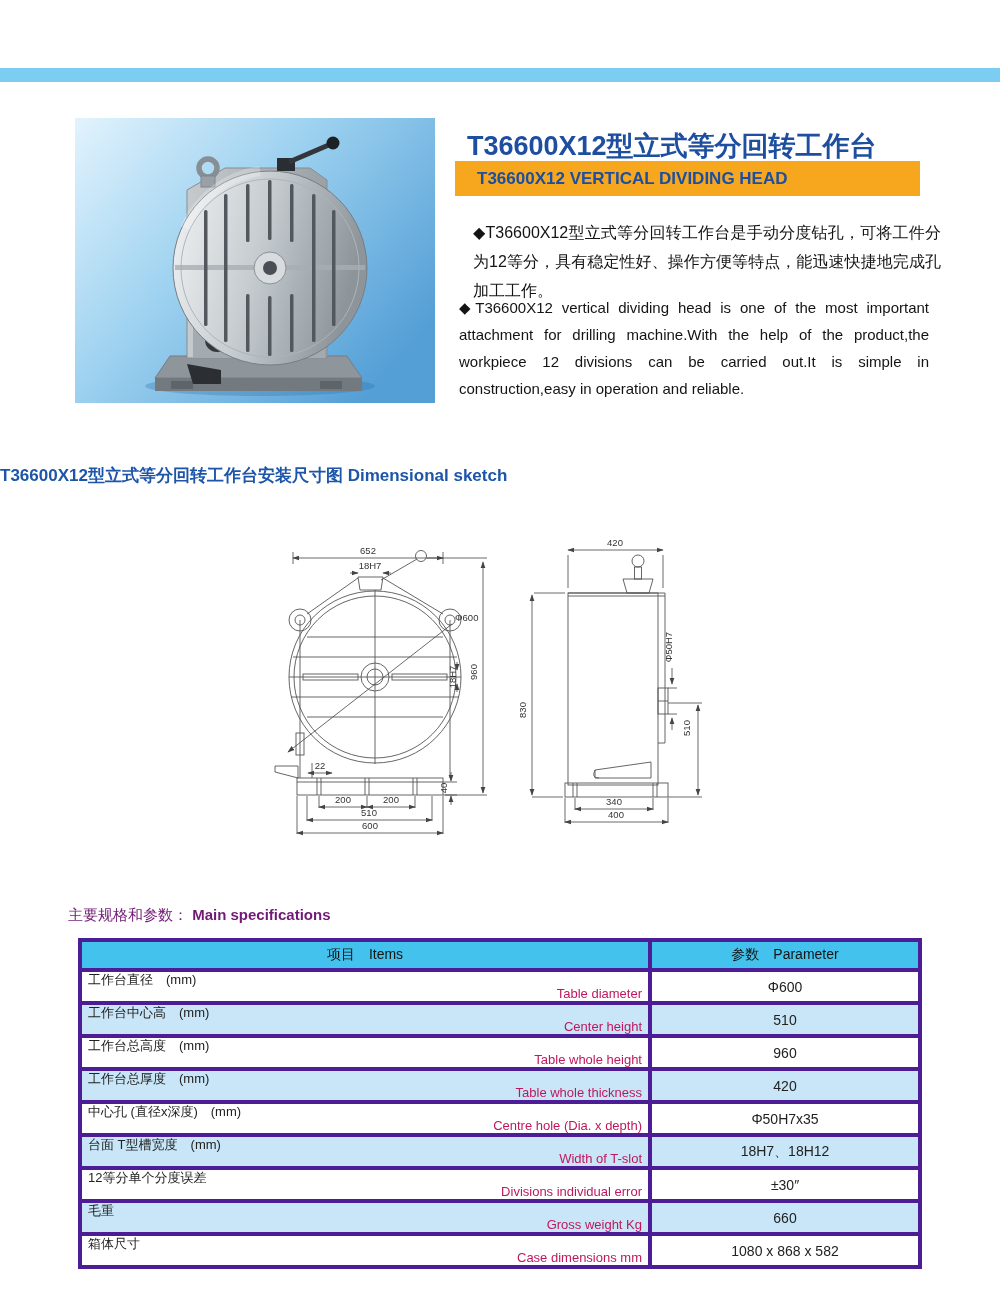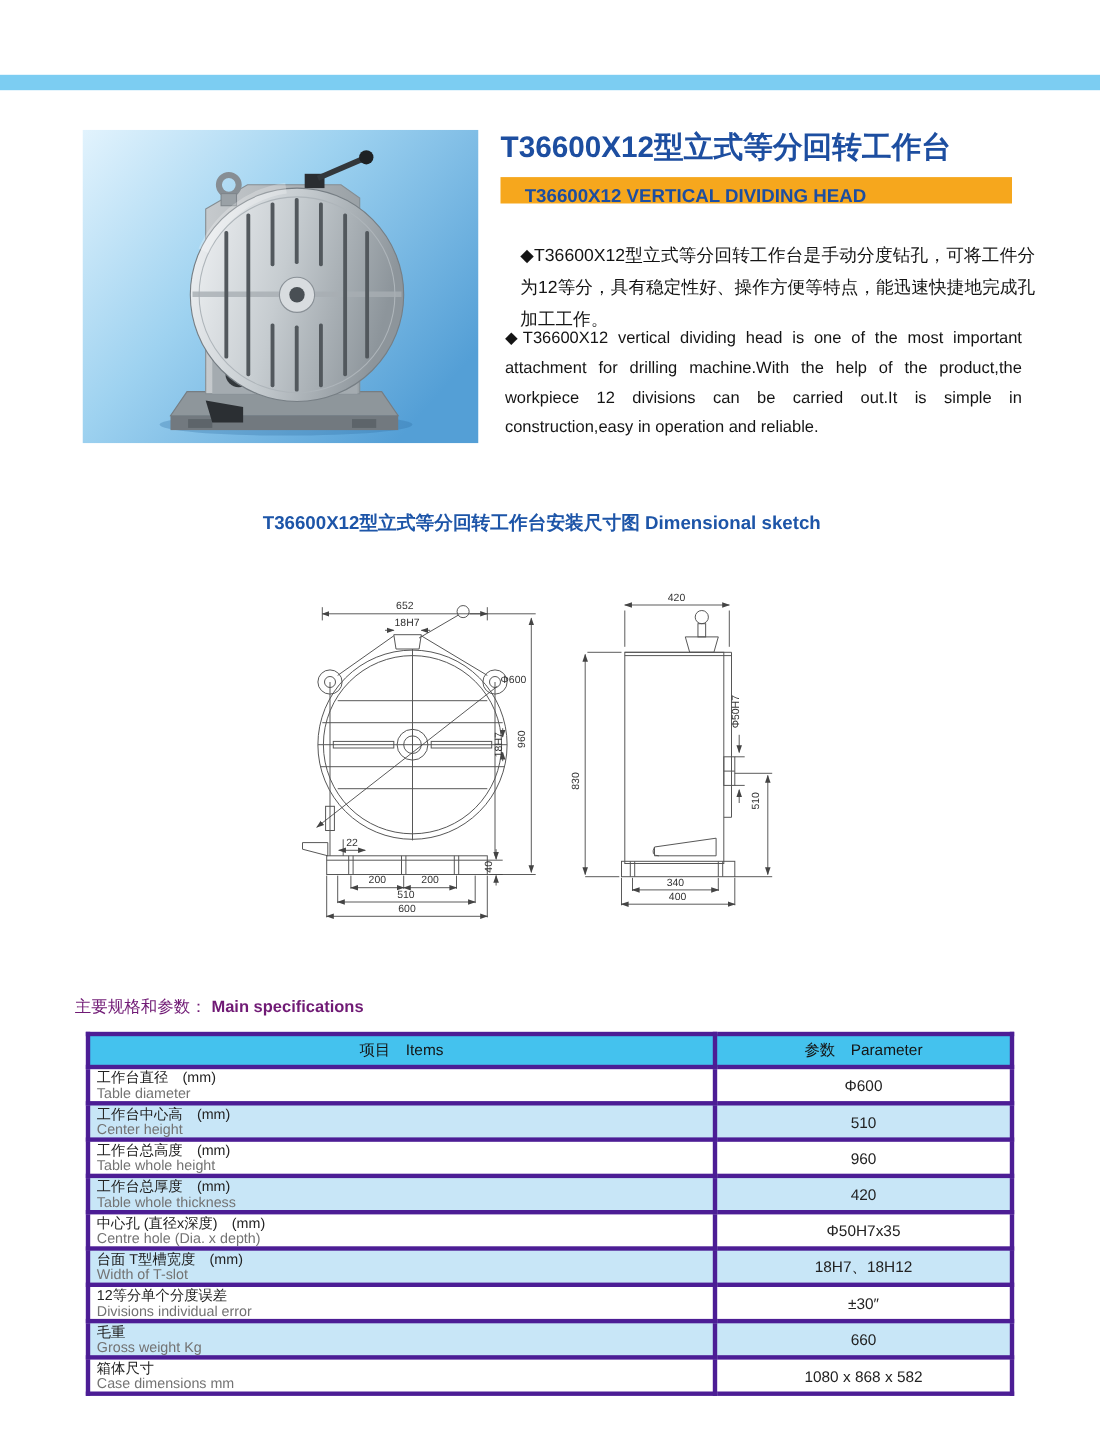--- a/index.html
+++ b/index.html
@@ -1,44 +1,44 @@
 <!DOCTYPE html>
 <html><head>
 <meta charset="utf-8">
 <style>
   html,body{margin:0;padding:0;background:#ffffff;}
   .page{position:relative;width:1000px;height:1304px;background:#fff;overflow:hidden;
         font-family:"Liberation Sans","DejaVu Sans",sans-serif;color:#111;}
   .topbar{position:absolute;left:0;top:68px;width:1000px;height:14px;background:#7ccdf2;}
   .photo{position:absolute;left:75px;top:118px;width:360px;height:285px;}
-  .title{position:absolute;left:455px;top:116px;width:470px;margin:0;
+  .title{position:absolute;left:455px;top:116px;width:470px;margin:12px;
          font-size:27px;font-weight:bold;color:#1d4ea0;white-space:nowrap;}
-  .banner{position:absolute;left:455px;top:161px;width:465px;height:24px;background:#f6a71d;
+  .banner{position:absolute;left:455px;top:161px;width:465px;height:35px;background:#f6a71d;
           color:#1d4ea0;font-weight:bold;font-size:17px;line-height:35px;
           padding-left:22px;box-sizing:border-box;}
   .desc-cn{position:absolute;left:457px;top:202px;width:468px;margin:16px;
            font-size:16px;line-height:29px;color:#141414;text-align:justify;}
   .desc-en{position:absolute;left:457px;top:292px;width:470px;margin:2px;
            font-size:15px;line-height:27px;color:#141414;text-align:justify;}
-  .sketch-heading{position:absolute;left:0;top:464px;width:985px;text-align:center;
+  .sketch-heading{position:absolute;left:0;top:464px;width:985px;
            font-size:17px;font-weight:bold;color:#1d55a8;}
   svg.sketch{position:absolute;left:255px;top:520px;}
   svg.sketch text{font-family:"Liberation Sans",sans-serif;font-size:9.5px;fill:#333;stroke:none;}
   .specs-heading{position:absolute;left:68px;top:906px;font-size:15px;color:#701a75;}
   .specs-heading b{font-weight:bold;}
   table.specs{position:absolute;left:78px;top:938px;width:840px;border-collapse:collapse;
            table-layout:fixed;border:2px solid #222;}
   table.specs th,table.specs td{border:4px solid #4c1d95;}
   table.specs thead th{background:#44c2ee;height:26px;font-size:14px;font-weight:normal;
            color:#151515;text-align:center;padding:0;}
   table.specs tbody tr{height:29px;}
   table.specs tbody tr:nth-child(even){background:#c8e6f7;}
   td.item{padding:1px 6px;vertical-align:middle;}
   td.item .cn{font-size:13px;line-height:14px;color:#222;}
-  td.item .en{font-size:13px;line-height:13px;color:#737373;}
+  td.item .en{font-size:13px;line-height:13px;color:#be185d;text-align:right;}
   td.val{text-align:center;font-size:14px;color:#222;padding:0;}
 </style>
 </head>
 <body>
 
 <div class="page">
 
   <div class="topbar"></div>
 
   <div class="photo">

